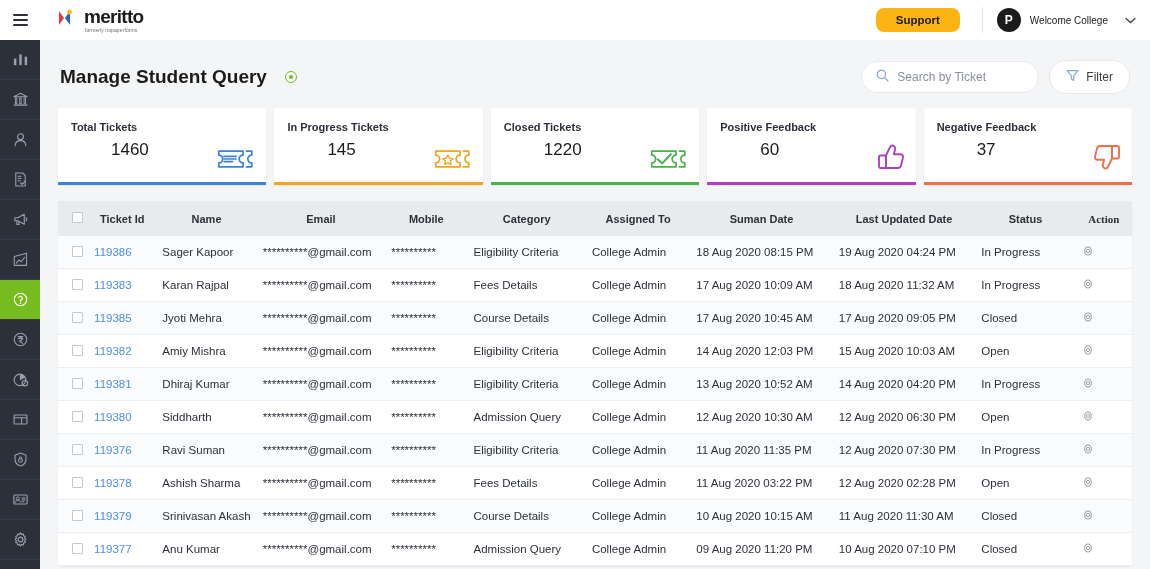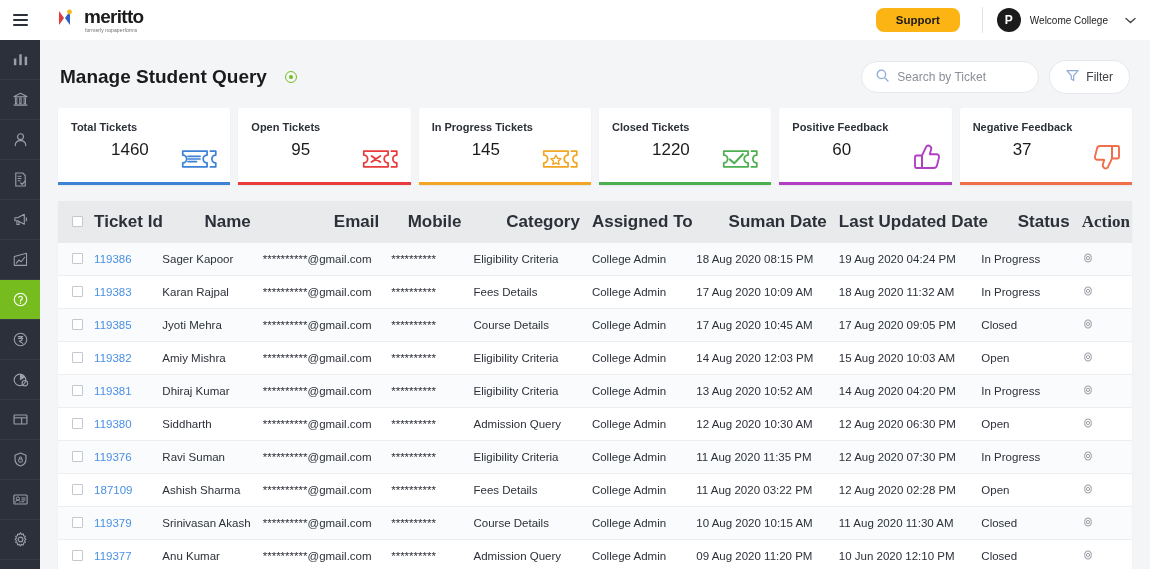--- a/index.html
+++ b/index.html
@@ -103,21 +103,21 @@
   }
   .card-label { font-size: 11px; color: #2c3038; font-weight: bold; }
   .card-value { font-size: 17px; color: #1b1b1b; margin-top: 7px; margin-left: 40px; }
   .card-icon { position: absolute; right: 9px; bottom: 9px; }
   .card-bar { position: absolute; left: 0; bottom: 0; height: 3px; width: 100%; }
 
   
   .table-wrap { background: #ffffff; border-radius: 3px; box-shadow: 0 1px 2px rgba(0,0,0,0.06); }
   table { width: 100%; border-collapse: collapse; table-layout: fixed; }
   thead th {
-    background: #e9eaec; text-align: right; font-size: 17px; font-weight: bold;
+    background: #e9eaec; text-align: center; font-size: 11px; font-weight: bold;
     color: #2c3038; padding: 11px 6px; white-space: nowrap;
   }
   tbody td {
     font-size: 11.5px; color: #2c3038; padding: 9px 6px;
     border-bottom: 1px solid #eceef1; white-space: nowrap; overflow: hidden;
   }
   tbody tr:nth-child(odd) { background: #fafbfc; }
   tbody tr:nth-child(even) { background: #ffffff; }
   .c-chk   { width: 30px; padding-left: 14px !important; }
   .c-tid   { width: 68px; }
@@ -340,30 +340,20 @@
       <div class="cards" id="cards">
           <div class="card">
             <div class="card-label">Total Tickets</div>
             <div class="card-value">1460</div>
             <div class="card-icon"><svg width="40" height="26" viewBox="0 0 46 28">
                 <path d="M2 9.5 V5 H30 V9.5 A4.5 4.5 0 0 0 30 18.5 V23 H2 V18.5 A4.5 4.5 0 0 0 2 9.5 Z" fill="none" stroke="#3d82d6" stroke-width="2" stroke-linejoin="round"></path>
                 <path d="M33 5 H40 V9.5 A4.5 4.5 0 0 0 40 18.5 V23 H33" fill="none" stroke="#3d82d6" stroke-width="2" stroke-linejoin="round"></path>
                 <path d="M8 11 H22 M8 14 H22 M8 17 H18" stroke="#3d82d6" stroke-width="1.8" stroke-linecap="round"></path>
               </svg></div>
             <div class="card-bar" style="background:#3d82d6"></div>
-          </div>
-          <div class="card">
-            <div class="card-label">Open Tickets</div>
-            <div class="card-value">95</div>
-            <div class="card-icon"><svg width="40" height="26" viewBox="0 0 46 28">
-                <path d="M2 9.5 V5 H30 V9.5 A4.5 4.5 0 0 0 30 18.5 V23 H2 V18.5 A4.5 4.5 0 0 0 2 9.5 Z" fill="none" stroke="#e93b3b" stroke-width="2" stroke-linejoin="round"></path>
-                <path d="M33 5 H40 V9.5 A4.5 4.5 0 0 0 40 18.5 V23 H33" fill="none" stroke="#e93b3b" stroke-width="2" stroke-linejoin="round"></path>
-                <path d="M11 10.5 L21 17.5 M21 10.5 L11 17.5" stroke="#e93b3b" stroke-width="2.2" stroke-linecap="round"></path>
-              </svg></div>
-            <div class="card-bar" style="background:#e93b3b"></div>
           </div>
           <div class="card">
             <div class="card-label">In Progress Tickets</div>
             <div class="card-value">145</div>
             <div class="card-icon"><svg width="40" height="26" viewBox="0 0 46 28">
                 <path d="M2 9.5 V5 H30 V9.5 A4.5 4.5 0 0 0 30 18.5 V23 H2 V18.5 A4.5 4.5 0 0 0 2 9.5 Z" fill="none" stroke="#f0a623" stroke-width="2" stroke-linejoin="round"></path>
                 <path d="M33 5 H40 V9.5 A4.5 4.5 0 0 0 40 18.5 V23 H33" fill="none" stroke="#f0a623" stroke-width="2" stroke-linejoin="round"></path>
                 <path d="M16 9.5 L17.8 13.2 L21.8 13.7 L18.9 16.4 L19.6 20.3 L16 18.4 L12.4 20.3 L13.1 16.4 L10.2 13.7 L14.2 13.2 Z" fill="none" stroke="#f0a623" stroke-width="1.6" stroke-linejoin="round"></path>
               </svg></div>
             <div class="card-bar" style="background:#f0a623"></div>
@@ -527,21 +517,21 @@
                 <td class="c-qd">11 Aug 2020 11:35 PM</td>
                 <td class="c-lud">12 Aug 2020 07:30 PM</td>
                 <td class="c-st">In Progress</td>
                 <td class="c-act"><span class="gear-btn"><svg width="12" height="12" viewBox="0 0 18 18">
                       <circle cx="9" cy="9" r="2.4" fill="none" stroke="#8b9098" stroke-width="1.3"></circle>
                       <path d="M9 2.2 L10.1 3.8 L12 3.3 L12.2 5.3 L14 5.9 L13.3 7.6 L14.6 9 L13.3 10.4 L14 12.1 L12.2 12.7 L12 14.7 L10.1 14.2 L9 15.8 L7.9 14.2 L6 14.7 L5.8 12.7 L4 12.1 L4.7 10.4 L3.4 9 L4.7 7.6 L4 5.9 L5.8 5.3 L6 3.3 L7.9 3.8 Z" fill="none" stroke="#8b9098" stroke-width="1.25" stroke-linejoin="round"></path>
                     </svg></span></td>
               </tr>
               <tr>
                 <td class="c-chk"><span class="chk"></span></td>
-                <td class="c-tid"><span class="tid">187109</span></td>
+                <td class="c-tid"><span class="tid">119378</span></td>
                 <td class="c-name">Ashish Sharma</td>
                 <td class="c-email">**********@gmail.com</td>
                 <td class="c-mob">**********</td>
                 <td class="c-cat">Fees Details</td>
                 <td class="c-asg">College Admin</td>
                 <td class="c-qd">11 Aug 2020 03:22 PM</td>
                 <td class="c-lud">12 Aug 2020 02:28 PM</td>
                 <td class="c-st">Open</td>
                 <td class="c-act"><span class="gear-btn"><svg width="12" height="12" viewBox="0 0 18 18">
                       <circle cx="9" cy="9" r="2.4" fill="none" stroke="#8b9098" stroke-width="1.3"></circle>
@@ -566,21 +556,21 @@
               </tr>
               <tr>
                 <td class="c-chk"><span class="chk"></span></td>
                 <td class="c-tid"><span class="tid">119377</span></td>
                 <td class="c-name">Anu Kumar</td>
                 <td class="c-email">**********@gmail.com</td>
                 <td class="c-mob">**********</td>
                 <td class="c-cat">Admission Query</td>
                 <td class="c-asg">College Admin</td>
                 <td class="c-qd">09 Aug 2020 11:20 PM</td>
-                <td class="c-lud">10 Jun 2020 12:10 PM</td>
+                <td class="c-lud">10 Aug 2020 07:10 PM</td>
                 <td class="c-st">Closed</td>
                 <td class="c-act"><span class="gear-btn"><svg width="12" height="12" viewBox="0 0 18 18">
                       <circle cx="9" cy="9" r="2.4" fill="none" stroke="#8b9098" stroke-width="1.3"></circle>
                       <path d="M9 2.2 L10.1 3.8 L12 3.3 L12.2 5.3 L14 5.9 L13.3 7.6 L14.6 9 L13.3 10.4 L14 12.1 L12.2 12.7 L12 14.7 L10.1 14.2 L9 15.8 L7.9 14.2 L6 14.7 L5.8 12.7 L4 12.1 L4.7 10.4 L3.4 9 L4.7 7.6 L4 5.9 L5.8 5.3 L6 3.3 L7.9 3.8 Z" fill="none" stroke="#8b9098" stroke-width="1.25" stroke-linejoin="round"></path>
                     </svg></span></td>
               </tr>
             </tbody>
         </table>
       </div>
 

